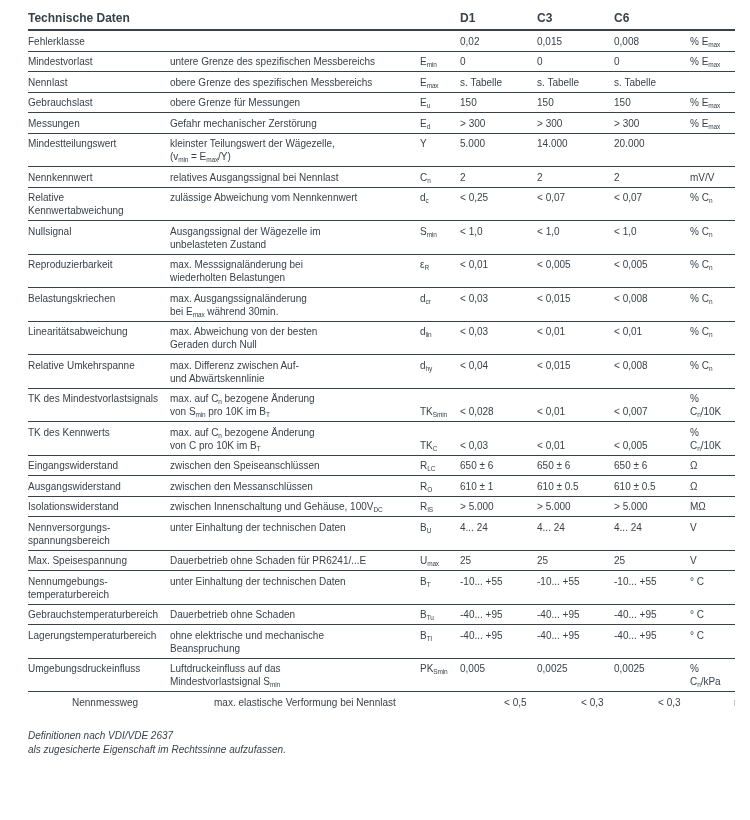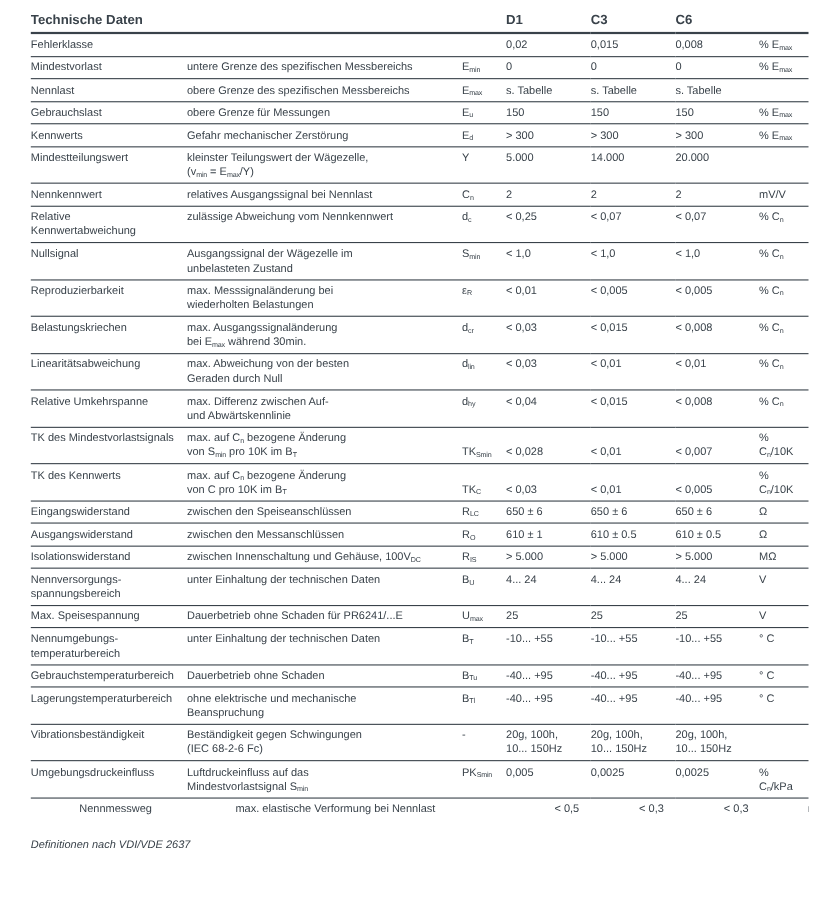--- a/index.html
+++ b/index.html
@@ -114,21 +114,21 @@
         <tr>
           <td class="name">Gebrauchslast</td>
           <td class="desc">obere Grenze für Messungen</td>
           <td class="sym">E<sub>u</sub></td>
           <td class="val">150</td>
           <td class="val">150</td>
           <td class="val">150</td>
           <td class="unit">% E<sub>max</sub></td>
         </tr>
         <tr>
-          <td class="name">Kennwerts</td>
+          <td class="name">Messungen</td>
           <td class="desc">Gefahr mechanischer Zerstörung</td>
           <td class="sym">E<sub>d</sub></td>
           <td class="val">&gt; 300</td>
           <td class="val">&gt; 300</td>
           <td class="val">&gt; 300</td>
           <td class="unit">% E<sub>max</sub></td>
         </tr>
         <tr>
           <td class="name">Mindestteilungswert</td>
           <td class="desc">kleinster Teilungswert der Wägezelle,<br>(v<sub>min</sub> = E<sub>max</sub>/Y)</td>
@@ -283,29 +283,20 @@
           <td class="unit">° C</td>
         </tr>
         <tr>
           <td class="name">Lagerungstemperaturbereich</td>
           <td class="desc">ohne elektrische und mechanische<br>Beanspruchung</td>
           <td class="sym">B<sub>Tl</sub></td>
           <td class="val">-40... +95</td>
           <td class="val">-40... +95</td>
           <td class="val">-40... +95</td>
           <td class="unit">° C</td>
-        </tr>
-        <tr>
-          <td class="name">Vibrationsbeständigkeit</td>
-          <td class="desc">Beständigkeit gegen Schwingungen<br>(IEC 68-2-6 Fc)</td>
-          <td class="sym">-</td>
-          <td class="val">20g, 100h,<br>10... 150Hz</td>
-          <td class="val">20g, 100h,<br>10... 150Hz</td>
-          <td class="val">20g, 100h,<br>10... 150Hz</td>
-          <td class="unit"></td>
         </tr>
         <tr>
           <td class="name">Umgebungsdruckeinfluss</td>
           <td class="desc">Luftdruckeinfluss auf das<br>Mindestvorlastsignal S<sub>min</sub></td>
           <td class="sym">PK<sub>Smin</sub></td>
           <td class="val">0,005</td>
           <td class="val">0,0025</td>
           <td class="val">0,0025</td>
           <td class="unit">% C<sub>n</sub>/kPa</td>
         </tr>
@@ -316,15 +307,16 @@
           <td class="val">&lt; 0,5</td>
           <td class="val">&lt; 0,3</td>
           <td class="val">&lt; 0,3</td>
           <td class="unit">mm</td>
         </tr>
       </tbody>
   </table>
 
   <div class="footer">
     <div>Definitionen nach VDI/VDE 2637</div>
+    <div>als zugesicherte Eigenschaft im Rechtssinne aufzufassen.</div>
   </div>
 
 </div>
 
 </body></html>

